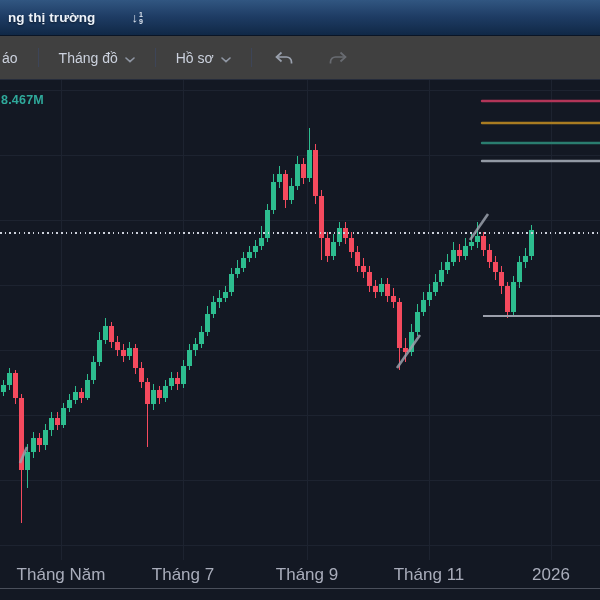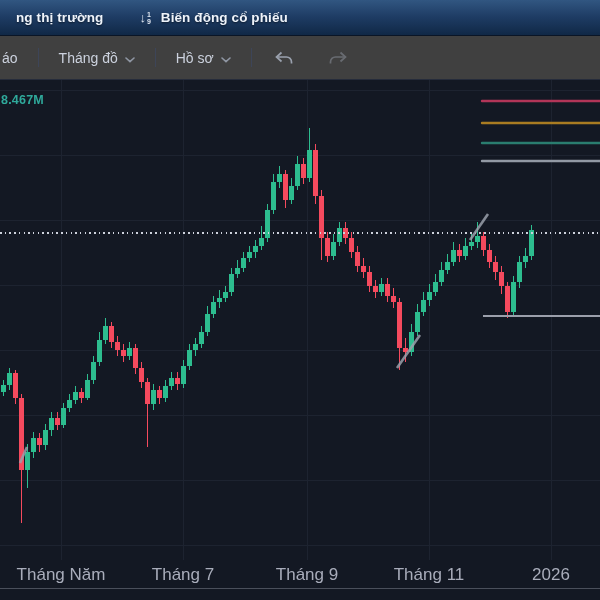--- a/index.html
+++ b/index.html
@@ -14,21 +14,21 @@
     position:absolute; left:0; top:0; width:600px; height:36px;
     background:linear-gradient(180deg,#315681 0%,#1e3c64 48%,#102846 100%);
     border-bottom:1px solid #0a1526;
     display:flex; align-items:center;
   }
   .titletab {
     color:#eef3fa; font-size:13.5px; font-weight:bold;
     padding:0 10px 0 0; white-space:nowrap; letter-spacing:.1px;
     text-shadow:0 1px 2px rgba(0,0,0,.5);
   }
-  .titletab.first { padding-left:16px; }
+  .titletab.first { padding-left:8px; }
   .sorticon {
     display:inline-flex; align-items:center; margin:0 10px 0 26px;
     color:#dfe6f0;
   }
   .sorticon .arrow { font-size:13px; line-height:13px; font-weight:bold; }
   .sorticon .nums { display:flex; flex-direction:column; font-size:7px; line-height:7px; font-weight:bold; margin-left:1px; }
   
   .toolbar {
     position:absolute; left:0; top:36px; width:600px; height:44px;
     background:#404040; border-bottom:1px solid #262c3b;
@@ -60,21 +60,20 @@
 
 <div class="titlebar">
   <span class="titletab first">ng thị trường</span>
   <span class="sorticon">
     <span class="arrow">↓</span>
     <span class="nums">
       <span>1</span>
       <span>9</span>
     </span>
   </span>
-  <span class="titletab">Biến động cổ phiếu</span>
 </div>
 
 <div class="toolbar">
   <span class="tb-item tb-cut">áo</span>
   <span class="tb-sep"></span>
   <span class="tb-item">
     <span>Tháng đồ</span>
     <span class="chev">
       <svg width="10" height="6" viewBox="0 0 10 6">
           <path d="M1 1 L5 4.6 L9 1" fill="none" stroke="#8f96a3" stroke-width="1.6" stroke-linecap="round"></path>

